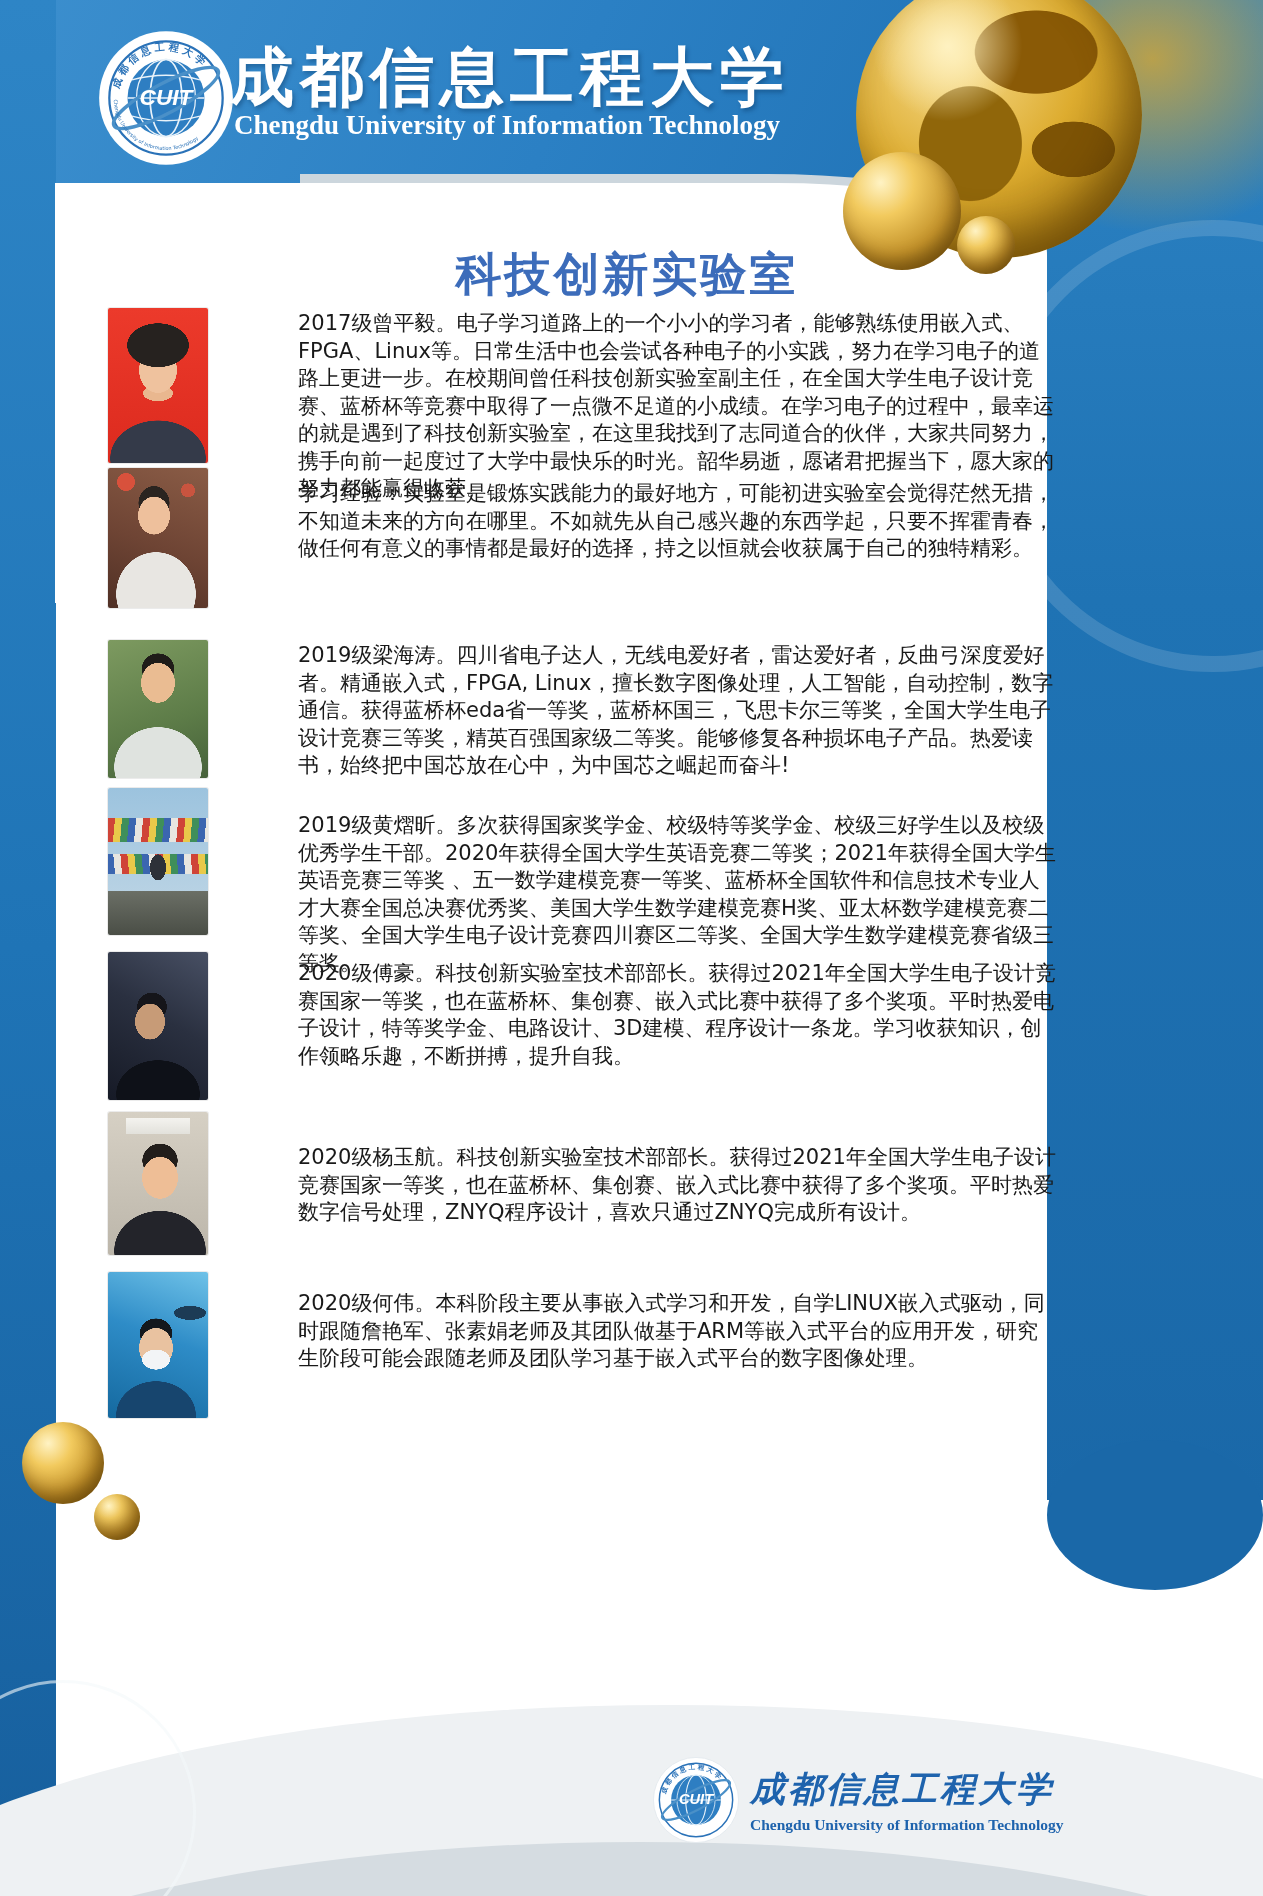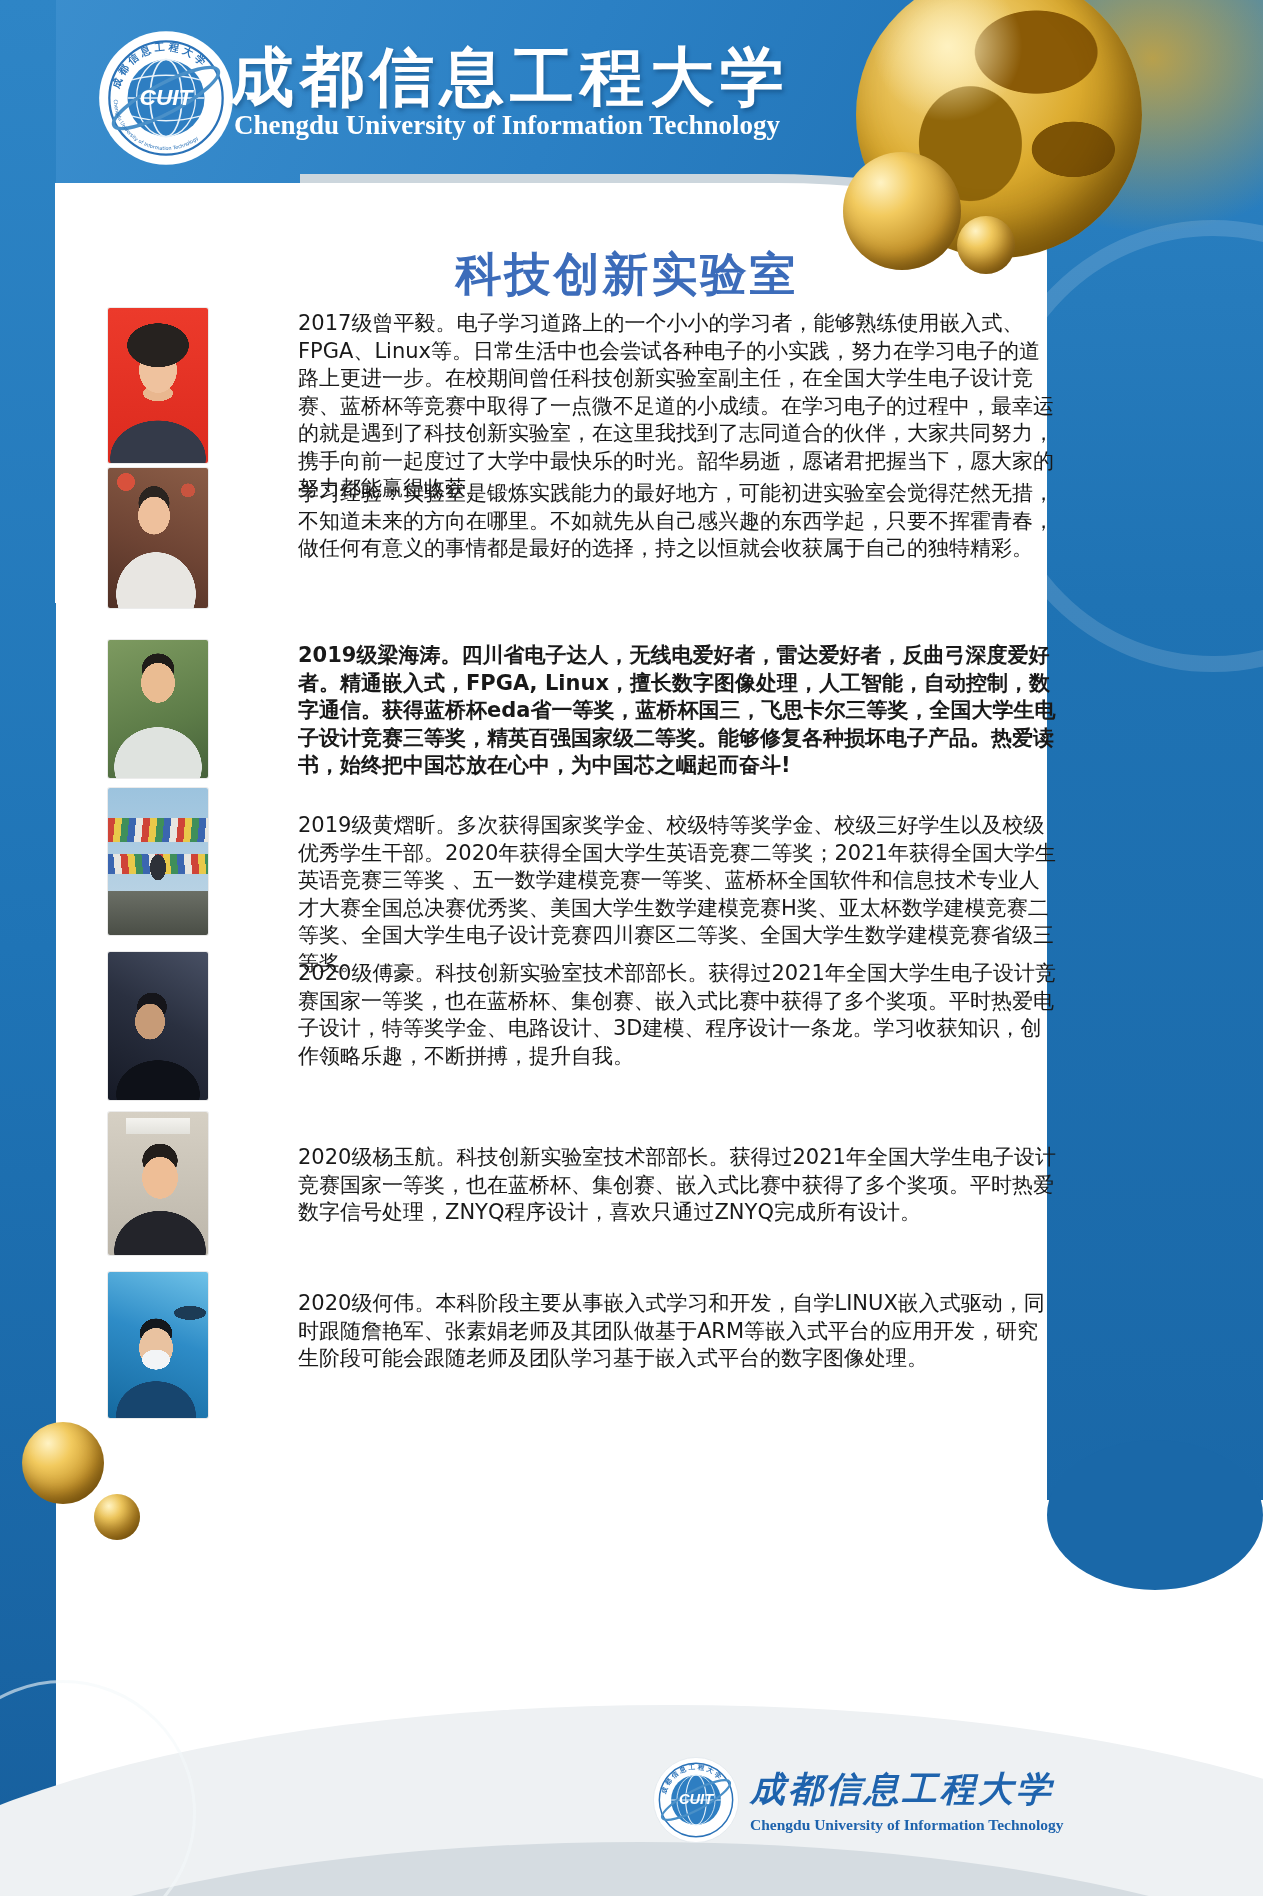--- a/index.html
+++ b/index.html
@@ -65,21 +65,21 @@
 
   
   .profiles{position:absolute;left:16px;top:0;width:1133px;height:1896px;margin-left:27px;}
   .profile{position:absolute;left:65px;width:950px;}
   .photo{position:absolute;left:0;top:0;width:100px;border-radius:2px;
     box-shadow:0 0 0 1px rgba(0,0,0,.08);}
   .text{position:absolute;left:190px;top:0;width:758px;font-size:21px;line-height:27.5px;
     color:#191919;text-align:left;}
   .r1{top:308px;}.r1 .photo{height:155px;}.r1 .text{top:2px;}
   .r2{top:468px;}.r2 .photo{height:140px;}.r2 .text{top:12px;}
-  .r3{top:640px;}.r3 .photo{height:138px;}.r3 .text{top:2px;font-weight:bold;}
+  .r3{top:640px;}.r3 .photo{height:138px;}.r3 .text{top:2px;}
   .r4{top:788px;}.r4 .photo{height:147px;}.r4 .text{top:24px;}
   .r5{top:952px;}.r5 .photo{height:148px;}.r5 .text{top:8px;}
   .r6{top:1112px;}.r6 .photo{height:143px;}.r6 .text{top:32px;}
   .r7{top:1272px;}.r7 .photo{height:146px;}.r7 .text{top:18px;}
 
   
   .ph1{background:
     radial-gradient(ellipse 31px 22px at 50% 24%,#26221f 99%,rgba(0,0,0,0) 100%),
     radial-gradient(ellipse 19px 23px at 50% 40%,#efc29e 99%,rgba(0,0,0,0) 100%),
     radial-gradient(ellipse 15px 8px at 50% 55%,#e9b78f 99%,rgba(0,0,0,0) 100%),

